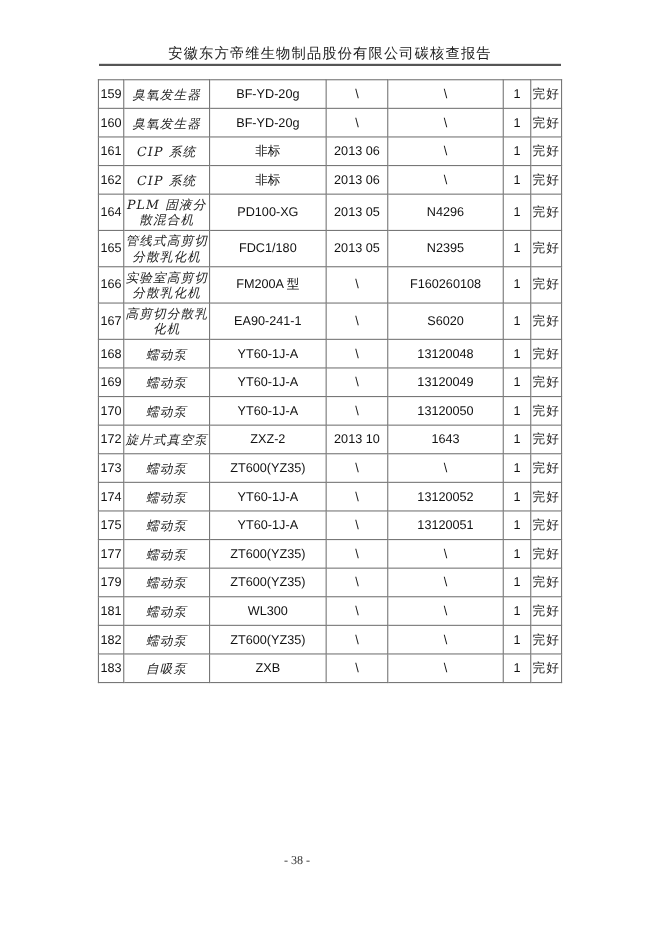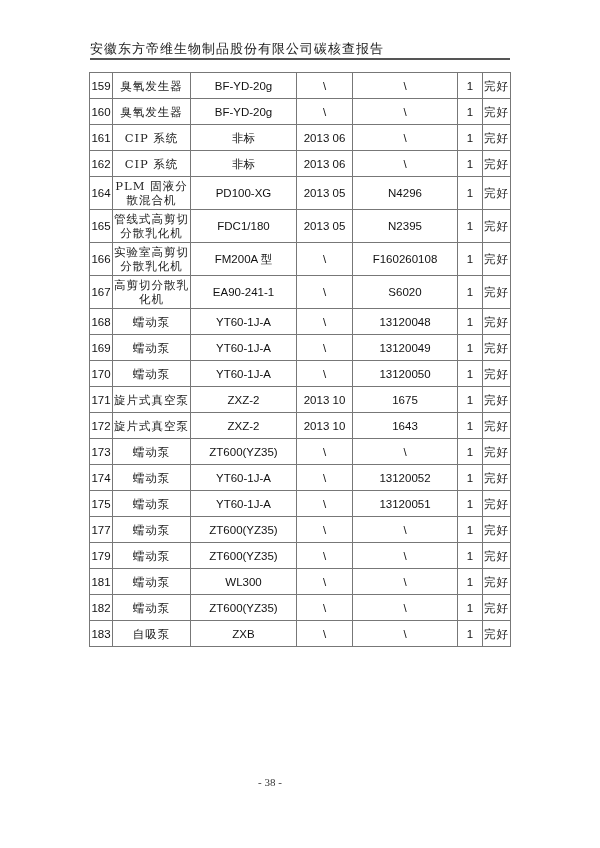--- a/index.html
+++ b/index.html
@@ -1,23 +1,23 @@
 <!DOCTYPE html>
 <html><head>
 <meta charset="utf-8">
 <style>
   html, body { margin:0; padding:0; background:#ffffff; }
   body { width:600px; height:848px; position:relative; overflow:hidden; font-family:"DejaVu Sans", sans-serif; color:#111; }
-  .header-title { position:absolute; left:90px; width:420px; top:40px; text-align:left; font-family:"DejaVu Serif", serif; font-size:13px; letter-spacing:1px; color:#222; }
+  .header-title { position:absolute; left:90px; width:420px; top:40px; text-align:center; font-family:"DejaVu Serif", serif; font-size:13px; letter-spacing:1px; color:#222; }
   .header-rule { position:absolute; left:90px; width:420px; top:58px; height:2px; background:#555; }
   table.inv { position:absolute; left:89px; top:72px; border-collapse:collapse; table-layout:fixed; width:421px;border-radius:6px; }
   table.inv td { border:1px solid #777; padding:0; text-align:center; vertical-align:middle; font-size:11.5px; line-height:14px; height:25px; overflow:hidden; }
   table.inv tr.tall td { height:32px;margin-left:12px; }
   td.c-no { font-family:"Liberation Sans", sans-serif; font-size:12px; }
-  td.c-name { font-family:"DejaVu Serif", serif; font-size:11px; letter-spacing:1px; color:#222; }
+  td.c-name { font-family:"DejaVu Serif", serif; font-size:11px; letter-spacing:1px; color:#222;font-style:italic; }
   td.c-model, td.c-date, td.c-serial, td.c-qty { font-family:"Liberation Sans", sans-serif; font-size:12px; }
   td.c-status { font-family:Liberation Sans, sans-serif; font-size:11px; letter-spacing:1px; color:#222; }
   .page-no { position:absolute; left:0; width:540px; top:776px; text-align:center; font-family:"Liberation Serif", serif; font-size:11px; color:#333; }
 </style>
 </head>
 <body>
 
 <div class="header-title">安徽东方帝维生物制品股份有限公司碳核查报告</div>
 <div class="header-rule"></div>
 
@@ -125,29 +125,20 @@
       <tr>
         <td class="c-no">170</td>
         <td class="c-name">蠕动泵</td>
         <td class="c-model">YT60-1J-A</td>
         <td class="c-date">\</td>
         <td class="c-serial">13120050</td>
         <td class="c-qty">1</td>
         <td class="c-status">完好</td>
       </tr>
       <tr>
-        <td class="c-no">171</td>
-        <td class="c-name">旋片式真空泵</td>
-        <td class="c-model">ZXZ-2</td>
-        <td class="c-date">2013 10</td>
-        <td class="c-serial">1675</td>
-        <td class="c-qty">1</td>
-        <td class="c-status">完好</td>
-      </tr>
-      <tr>
         <td class="c-no">172</td>
         <td class="c-name">旋片式真空泵</td>
         <td class="c-model">ZXZ-2</td>
         <td class="c-date">2013 10</td>
         <td class="c-serial">1643</td>
         <td class="c-qty">1</td>
         <td class="c-status">完好</td>
       </tr>
       <tr>
         <td class="c-no">173</td>

